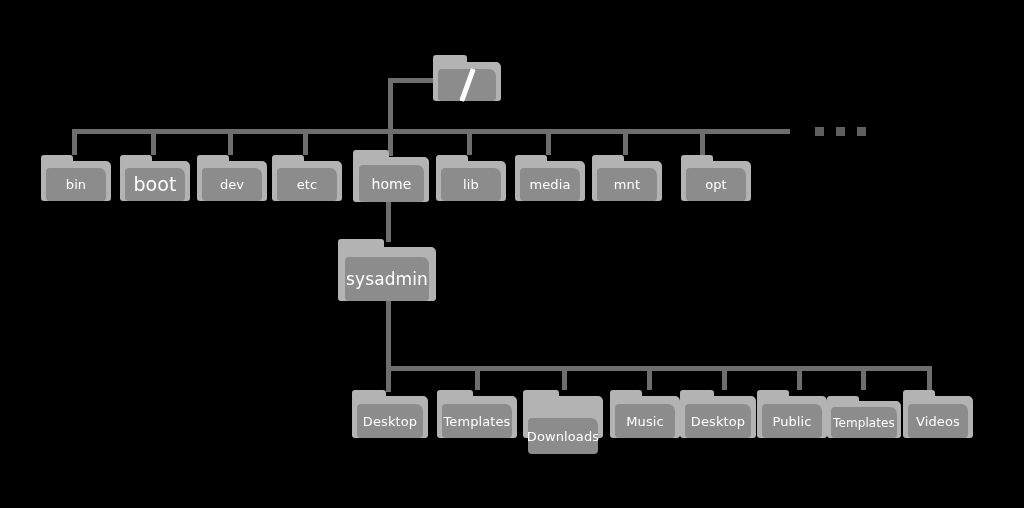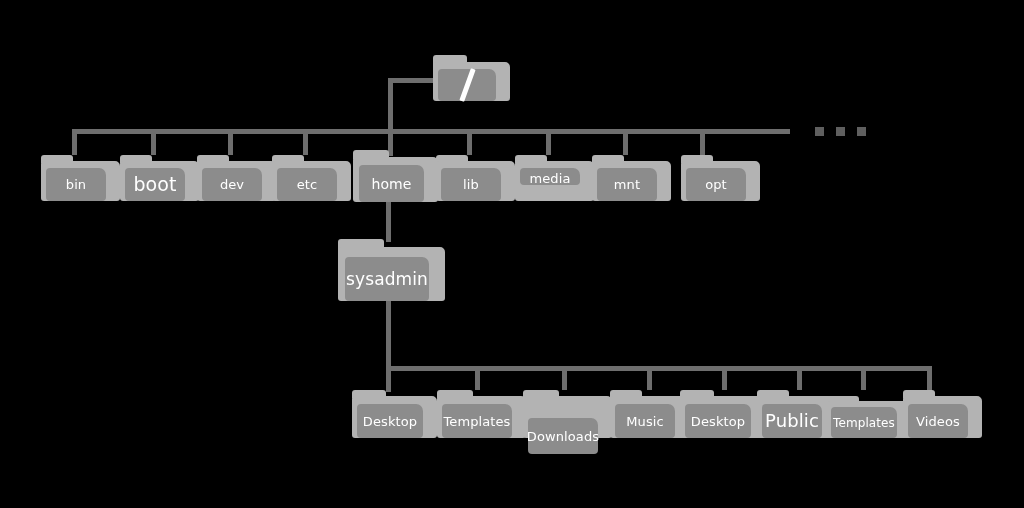--- a/index.html
+++ b/index.html
@@ -36,21 +36,20 @@
   .dot {
     position: absolute;
     width: 9px;
     height: 9px;
     background: #5f5f5f;
   }
 
   
   .folder {
     position: absolute;
-    padding-left: 9px;
   }
   .folder .back {
     position: absolute;
     left: 0;
     top: 0;
     width: 100%;
     height: 100%;
     background: #b3b3b3;
     border-radius: 3px 5px 3px 3px;
   }
@@ -193,21 +192,21 @@
     <div class="tab" style="width:32px; height:8px;"></div>
     <div class="back" style="top:6px; height:40px;"></div>
     <div class="front" style="left:5px; top:13px; width:60px; height:33px;">
       <span class="label" style="font-size:13px;">lib</span>
     </div>
   </div>
 
   <div class="folder" style="left:515px; top:155px; width:70px; height:46px;">
     <div class="tab" style="width:32px; height:8px;"></div>
     <div class="back" style="top:6px; height:40px;"></div>
-    <div class="front" style="left:5px; top:13px; width:60px; height:17px;align-items:flex-end;">
+    <div class="front" style="left:5px; top:13px; width:60px; height:33px;">
       <span class="label" style="font-size:13px;">media</span>
     </div>
   </div>
 
   <div class="folder" style="left:592px; top:155px; width:70px; height:46px;">
     <div class="tab" style="width:32px; height:8px;"></div>
     <div class="back" style="top:6px; height:40px;"></div>
     <div class="front" style="left:5px; top:13px; width:60px; height:33px;">
       <span class="label" style="font-size:13px;">mnt</span>
     </div>
@@ -266,21 +265,21 @@
     <div class="back" style="top:6px; height:42px;"></div>
     <div class="front" style="left:5px; top:14px; width:66px; height:34px;">
       <span class="label" style="font-size:13px;">Desktop</span>
     </div>
   </div>
 
   <div class="folder" style="left:757px; top:390px; width:70px; height:48px;">
     <div class="tab" style="width:32px; height:8px;"></div>
     <div class="back" style="top:6px; height:42px;"></div>
     <div class="front" style="left:5px; top:14px; width:60px; height:34px;">
-      <span class="label" style="font-size:18px;text-align:center;">Public</span>
+      <span class="label" style="font-size:13px;text-align:center;">Public</span>
     </div>
   </div>
 
   <div class="folder" style="left:827px; top:396px; width:74px; height:42px;">
     <div class="tab" style="width:32px; height:7px;"></div>
     <div class="back" style="top:5px; height:37px;"></div>
     <div class="front" style="left:4px; top:11px; width:66px; height:31px;">
       <span class="label" style="font-size:12px;">Templates</span>
     </div>
   </div>

